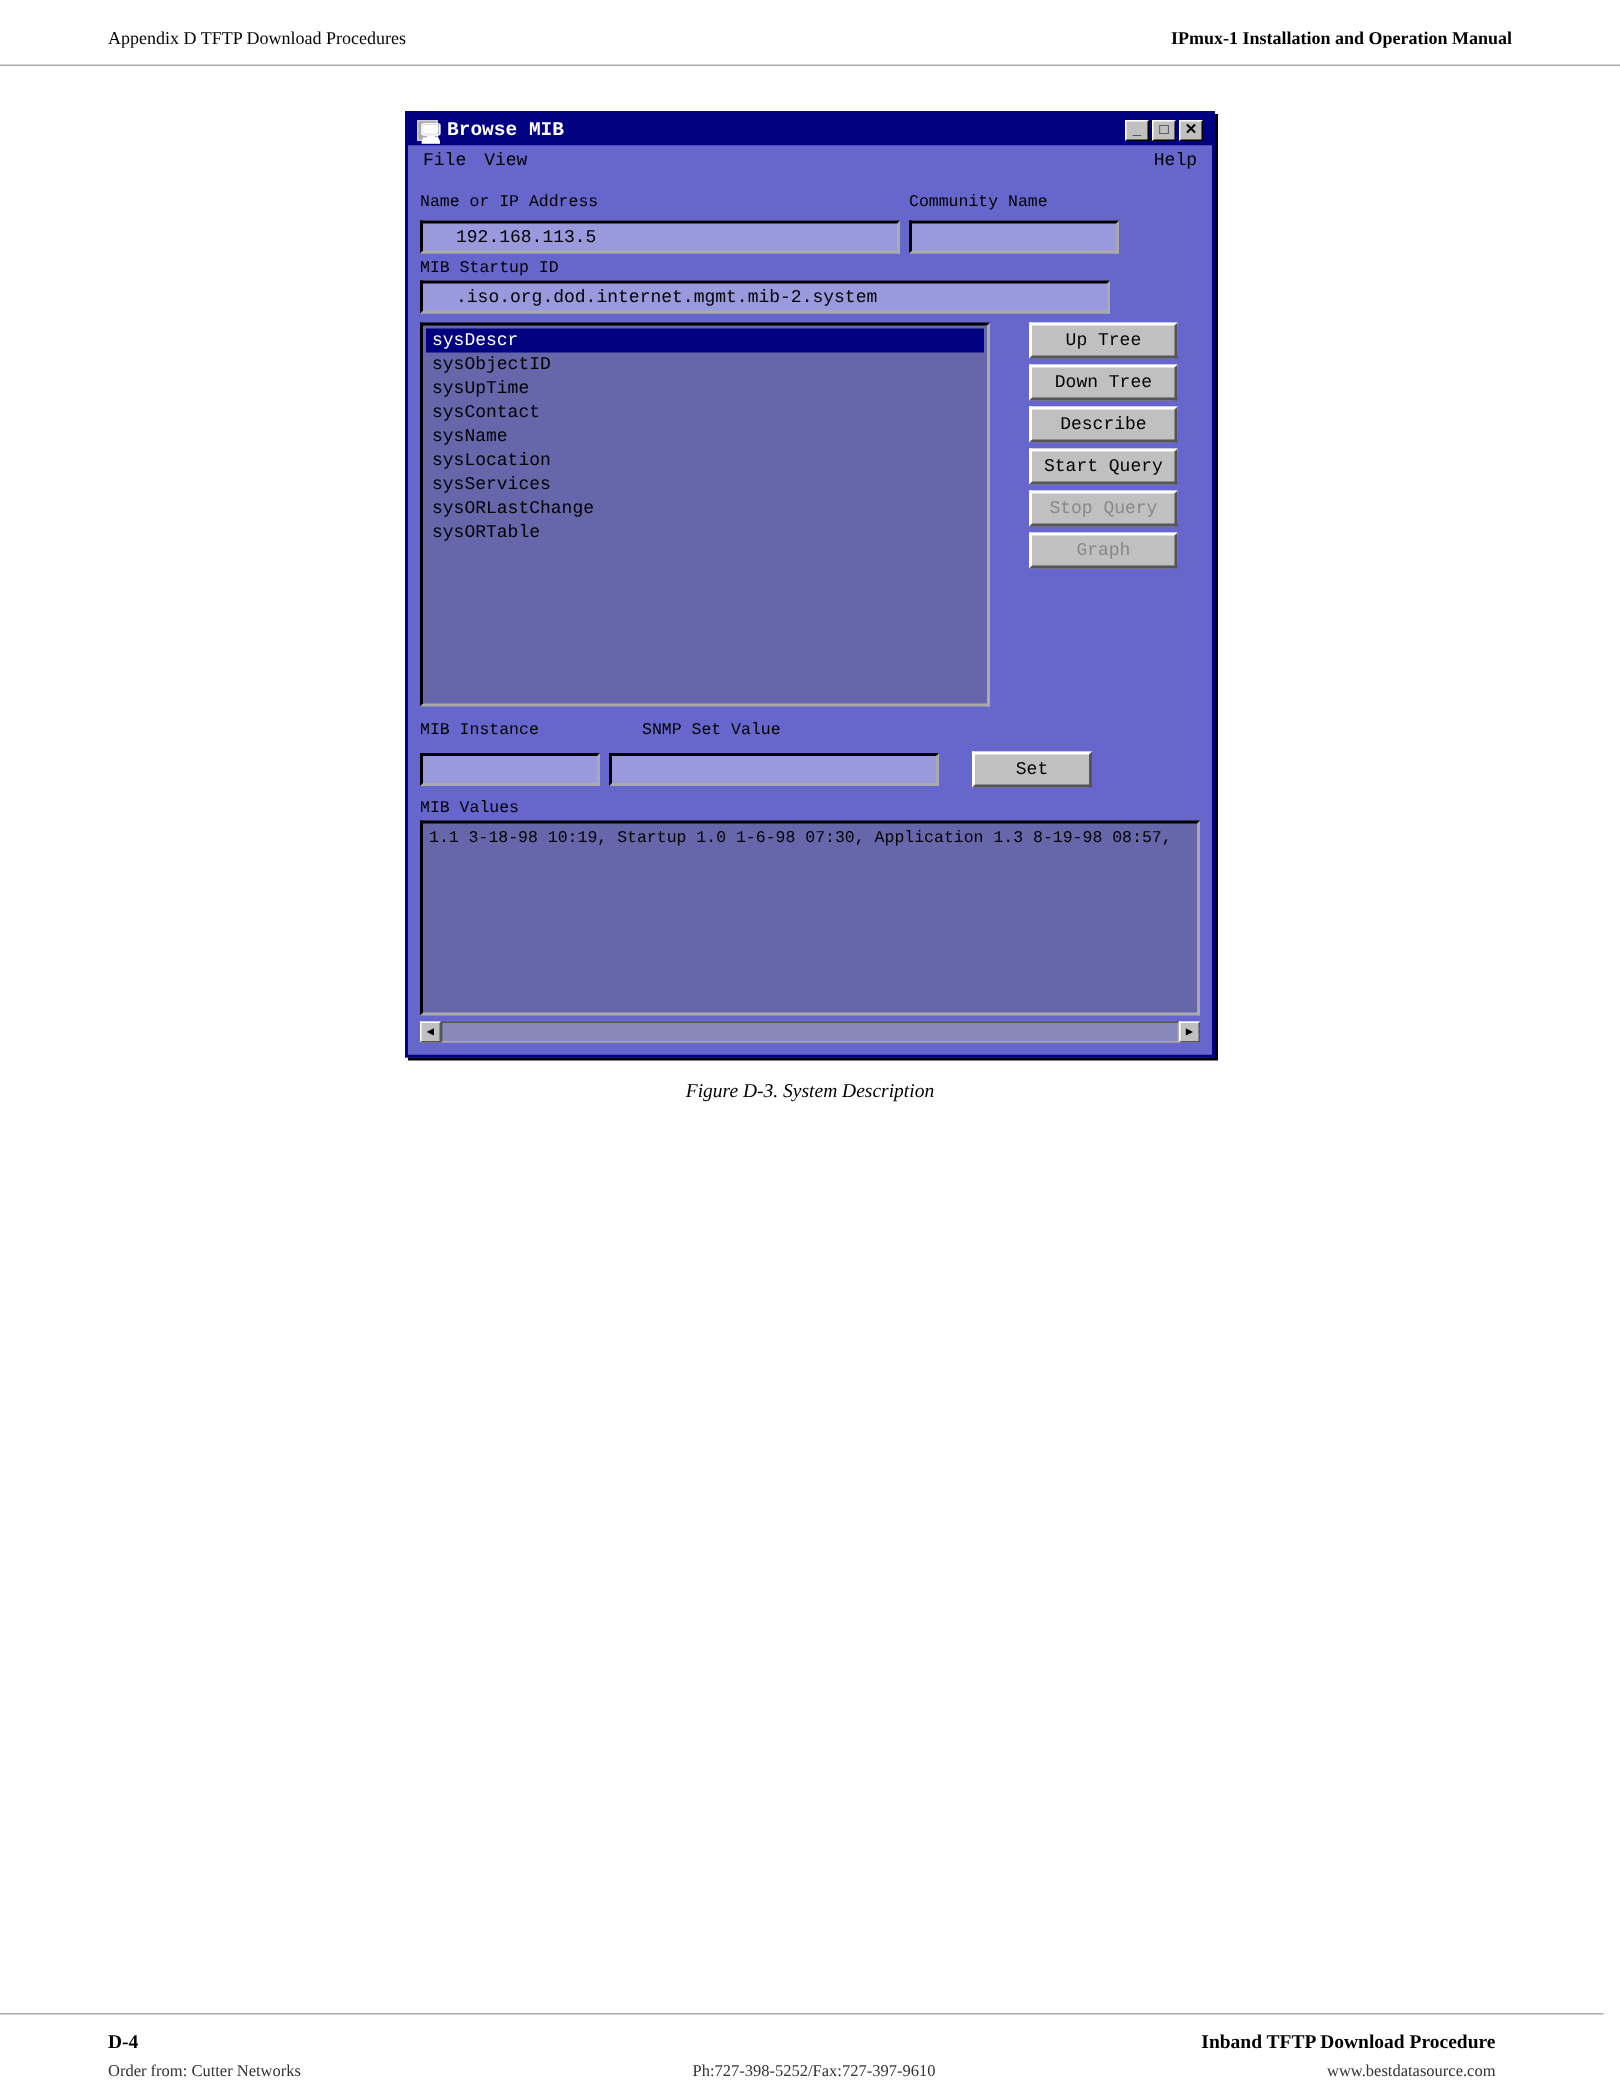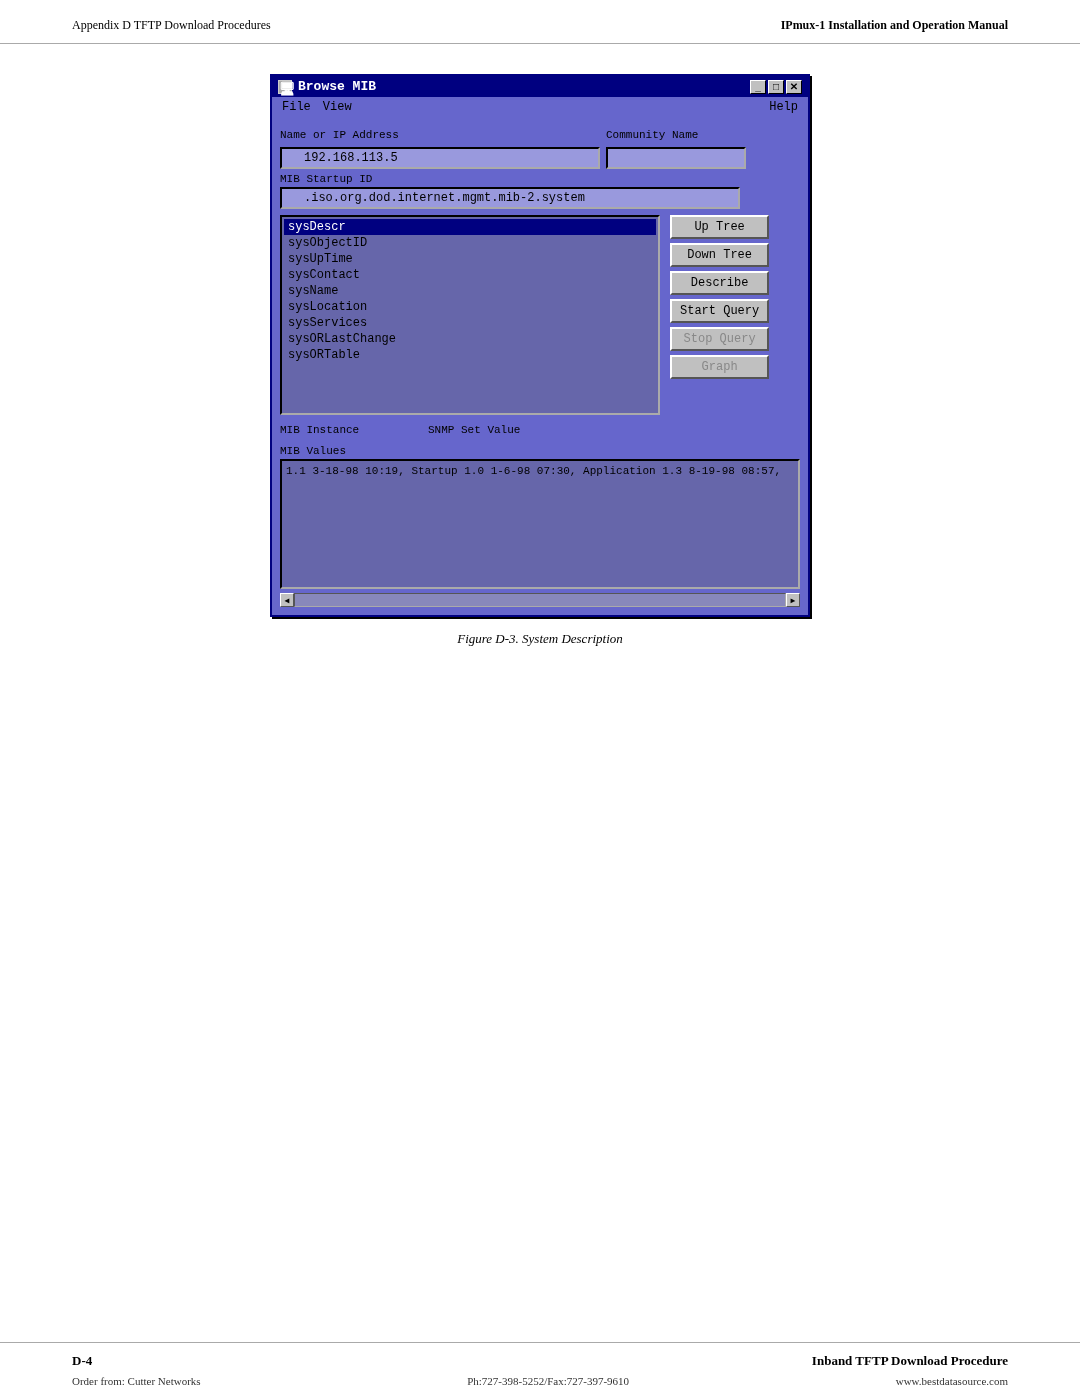--- a/index.html
+++ b/index.html
@@ -17,21 +17,21 @@
       justify-content: space-between;
       padding: 18px 72px 10px 72px;
       font-size: 13px;
       border-bottom: 1px solid #aaa;
     }
 
     .page-footer {
       position: absolute;
       bottom: 0;
       left: 0;
-      right: 0;
+      right: 11px;
       border-top: 1px solid #aaa;
       padding: 10px 72px;
     }
     .page-footer-top {
       display: flex;
       justify-content: space-between;
       font-size: 13px;
       font-weight: bold;
       padding-bottom: 6px;
     }
@@ -161,21 +161,21 @@
       gap: 6px;
       margin-top: 6px;
     }
 
     .list-panel {
       background: #6666aa;
       border: 2px inset #aaa;
       border-top-color: #555;
       border-left-color: #555;
       width: 380px;
-      height: 200px;
+      height: 256px;
       overflow-y: auto;
       overflow-x: hidden;
       padding: 2px;
     }
 
     .list-item {
       padding: 1px 4px;
       font-size: 12px;
       font-family: 'Courier New', Courier, monospace;
       color: #000;
@@ -198,20 +198,21 @@
       border: 2px solid #fff;
       border-right-color: #555;
       border-bottom-color: #555;
       padding: 3px 8px;
       font-size: 12px;
       font-family: 'Courier New', Courier, monospace;
       cursor: pointer;
       min-width: 80px;
       text-align: center;
       color: #000;
+      margin-left: 16px;
     }
     .win-button:disabled,
     .win-button.disabled {
       color: #888;
       cursor: default;
     }
 
     .instance-row {
       display: flex;
       gap: 6px;
@@ -353,20 +354,25 @@
 
       <div style="margin-top:8px;">
         <div class="field-row">
           <div style="width:120px;">
             <span class="field-label">MIB Instance</span>
           </div>
           <div style="width:220px; margin-left:22px;">
             <span class="field-label">SNMP Set Value</span>
           </div>
         </div>
+        <div class="field-row instance-row">
+          <input type="text" class="text-input input-instance" style="">
+          <input type="text" class="text-input input-snmp-value" style="">
+          <button class="win-button">Set</button>
+        </div>
       </div>
 
       <div class="mib-values-section">
         <div class="field-label">MIB Values</div>
         <div class="mib-values-panel">1.1 3-18-98 10:19, Startup 1.0 1-6-98 07:30, Application 1.3 8-19-98 08:57,</div>
       </div>
 
       <div class="scrollbar-row">
         <div class="scrollbar-btn">◀</div>
         <div class="scrollbar-track"></div>

